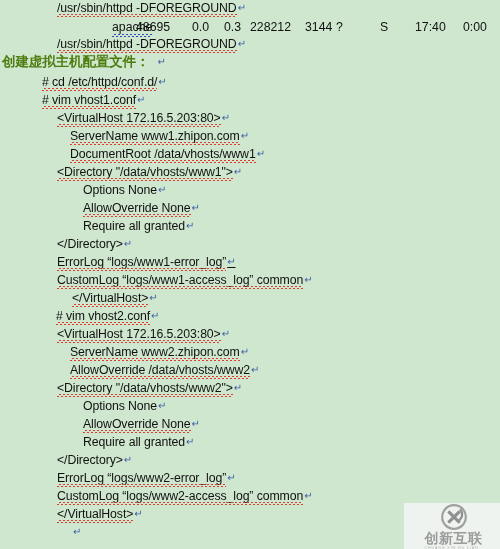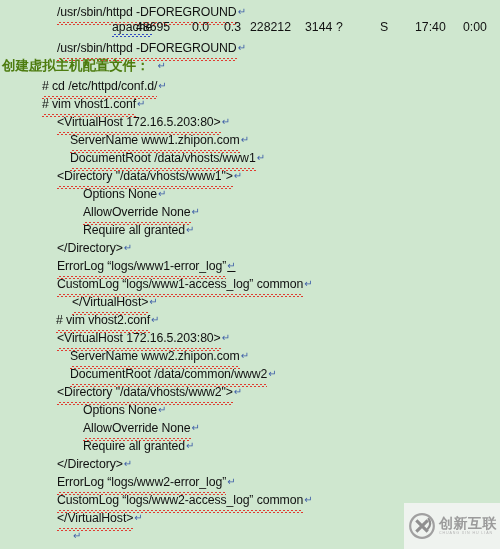--- a/index.html
+++ b/index.html
@@ -21,21 +21,21 @@
     background: #cfe7cf;
   }
   .line {
     position: absolute;
     left: 0;
     right: 0;
     height: 18px;
     white-space: nowrap;
     font-size: 12.3px;
     color: #111111;
-    line-height: 24px;
+    line-height: 16px;
     letter-spacing: -0.1px;
   }
   .line .txt {
     display: inline-block;
   }
   
   .sp {
     position: relative;
     display: inline-block;
   }
@@ -90,20 +90,21 @@
   #watermark {
     position: absolute;
     left: 404px;
     top: 503px;
     width: 96px;
     height: 46px;
     background: rgba(246,246,246,0.80);
     display: flex;
     align-items: center;
     overflow: hidden;
+    flex-direction: column;
   }
   #watermark .wm-logo {
     width: 28px;
     height: 28px;
     margin-left: 4px;
     flex: none;
   }
   #watermark .wm-txt {
     margin-left: 3px;
     display: flex;
@@ -214,21 +215,21 @@
 
   <div class="line" style="top:326px;">
     <span class="txt" style="width:57px;display:inline-block;"></span><span class="sp red"><span>&lt;VirtualHost 172.16.5.203:80&gt;</span></span><span class="pilcrow">↵</span>
   </div>
 
   <div class="line" style="top:344px;">
     <span class="txt" style="width:70px;display:inline-block;"></span><span class="sp red"><span>ServerName www2.zhipon.com</span></span><span class="pilcrow">↵</span>
   </div>
 
   <div class="line" style="top:362px;">
-    <span class="txt" style="width:70px;display:inline-block;"></span><span class="sp red"><span>DocumentRoot /data/common/www2</span></span><span class="pilcrow">↵</span>
+    <span class="txt" style="width:70px;display:inline-block;"></span><span class="sp red"><span>AllowOverride /data/vhosts/www2</span></span><span class="pilcrow">↵</span>
   </div>
 
   <div class="line" style="top:380px;">
     <span class="txt" style="width:57px;display:inline-block;"></span><span class="sp red"><span>&lt;Directory "/data/vhosts/www2"&gt;</span></span><span class="pilcrow">↵</span>
   </div>
 
   <div class="line" style="top:398px;">
     <span class="txt" style="width:83px;display:inline-block;"></span><span>Options None</span><span class="pilcrow">↵</span>
   </div>
 

